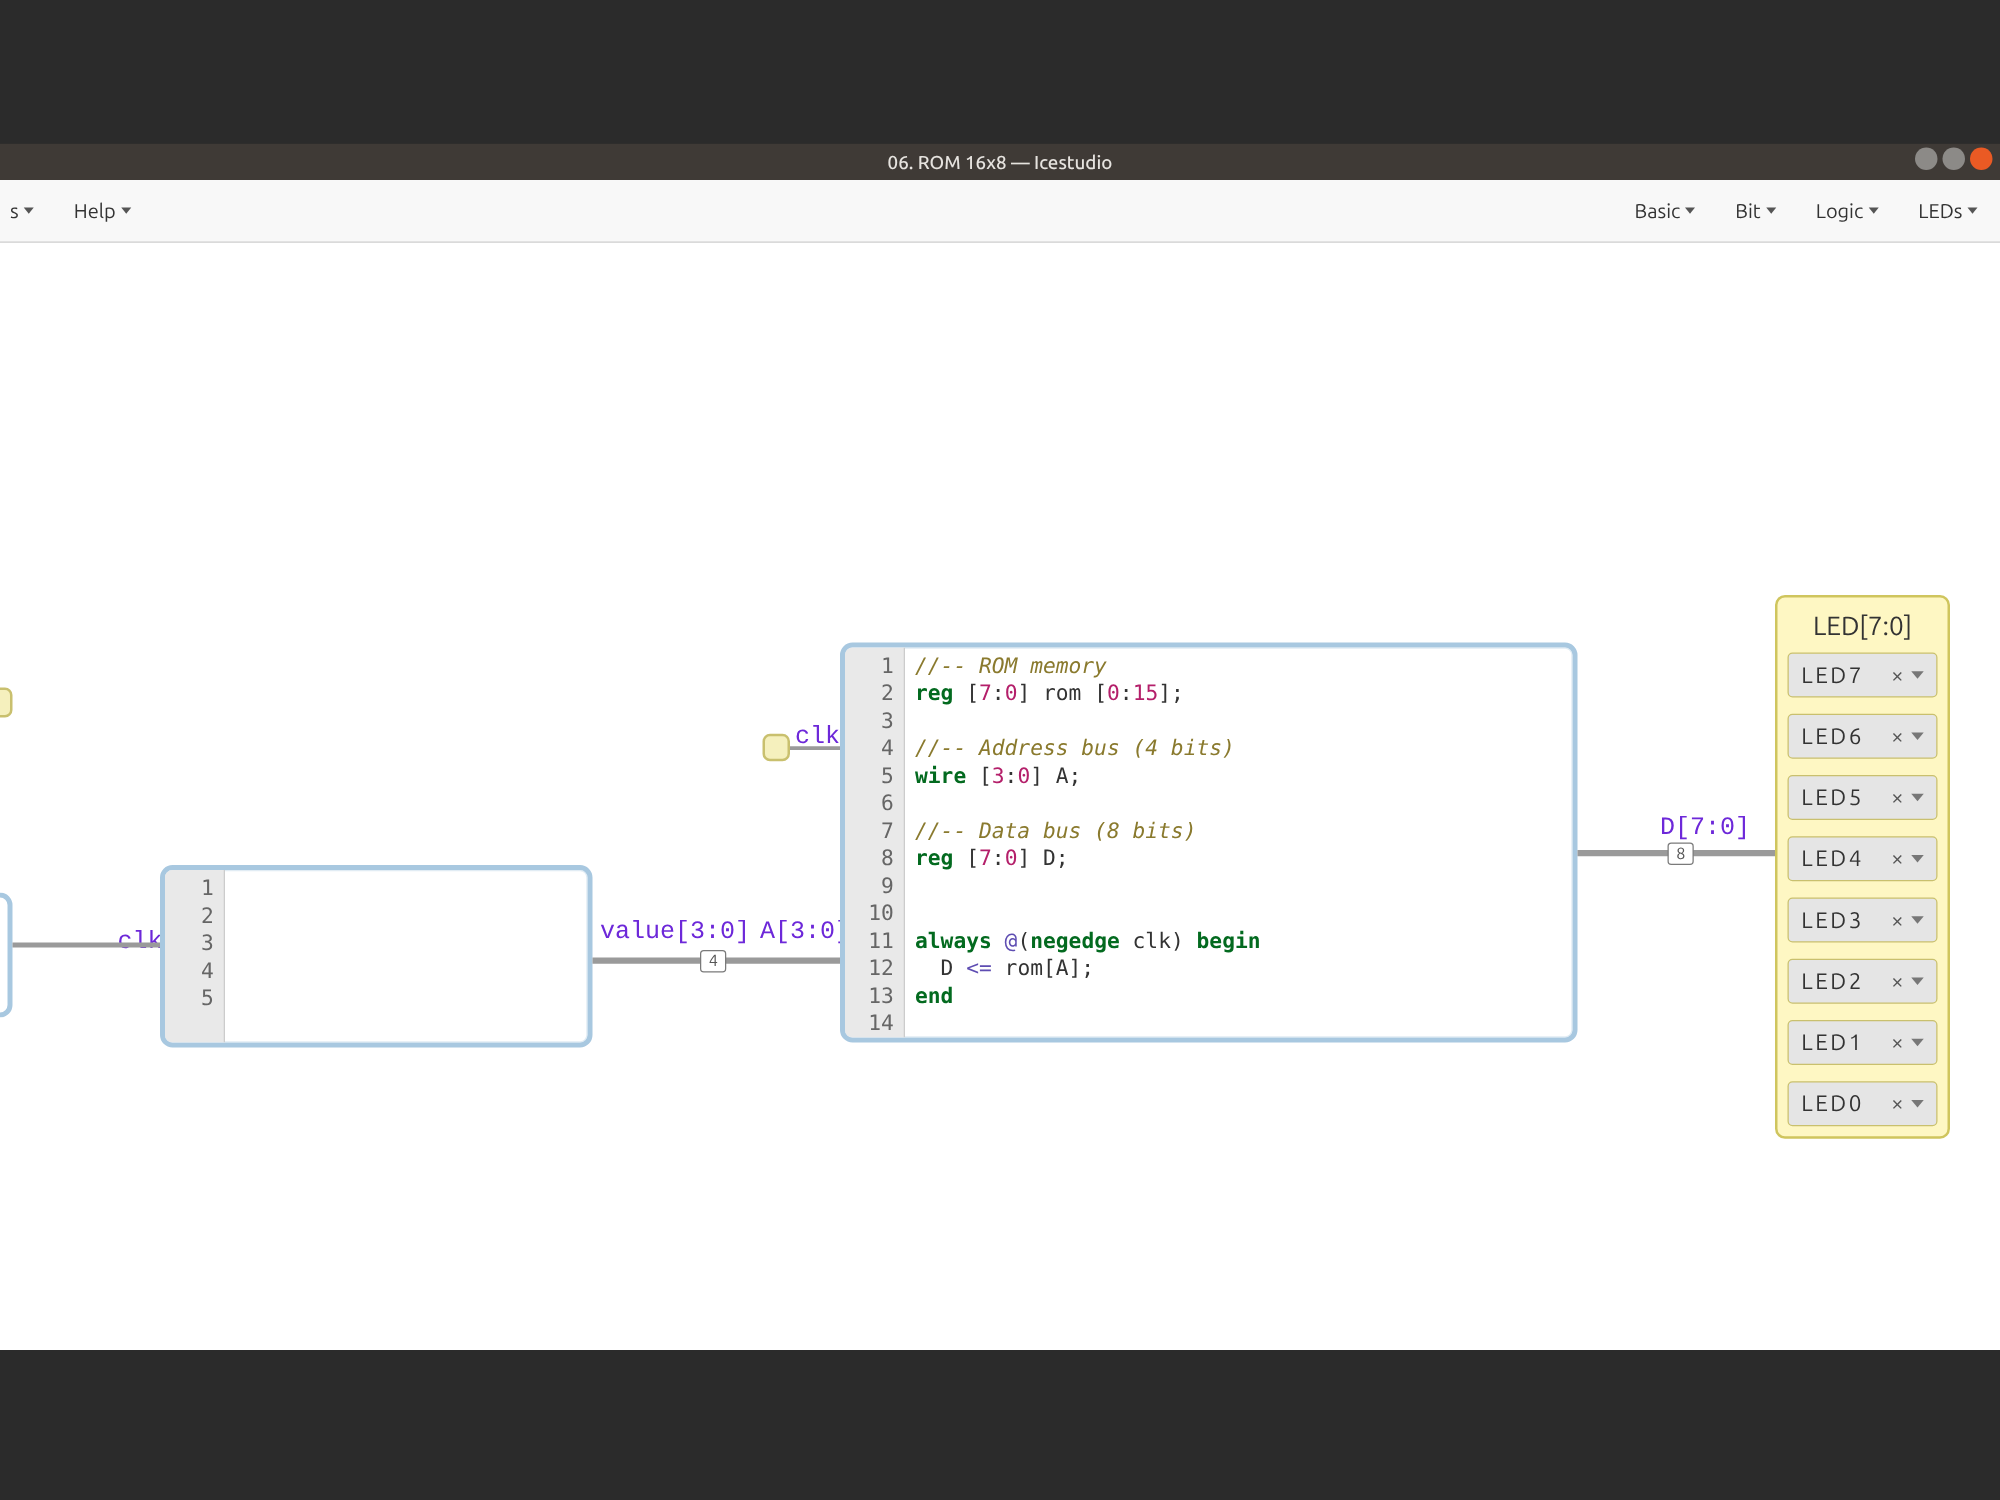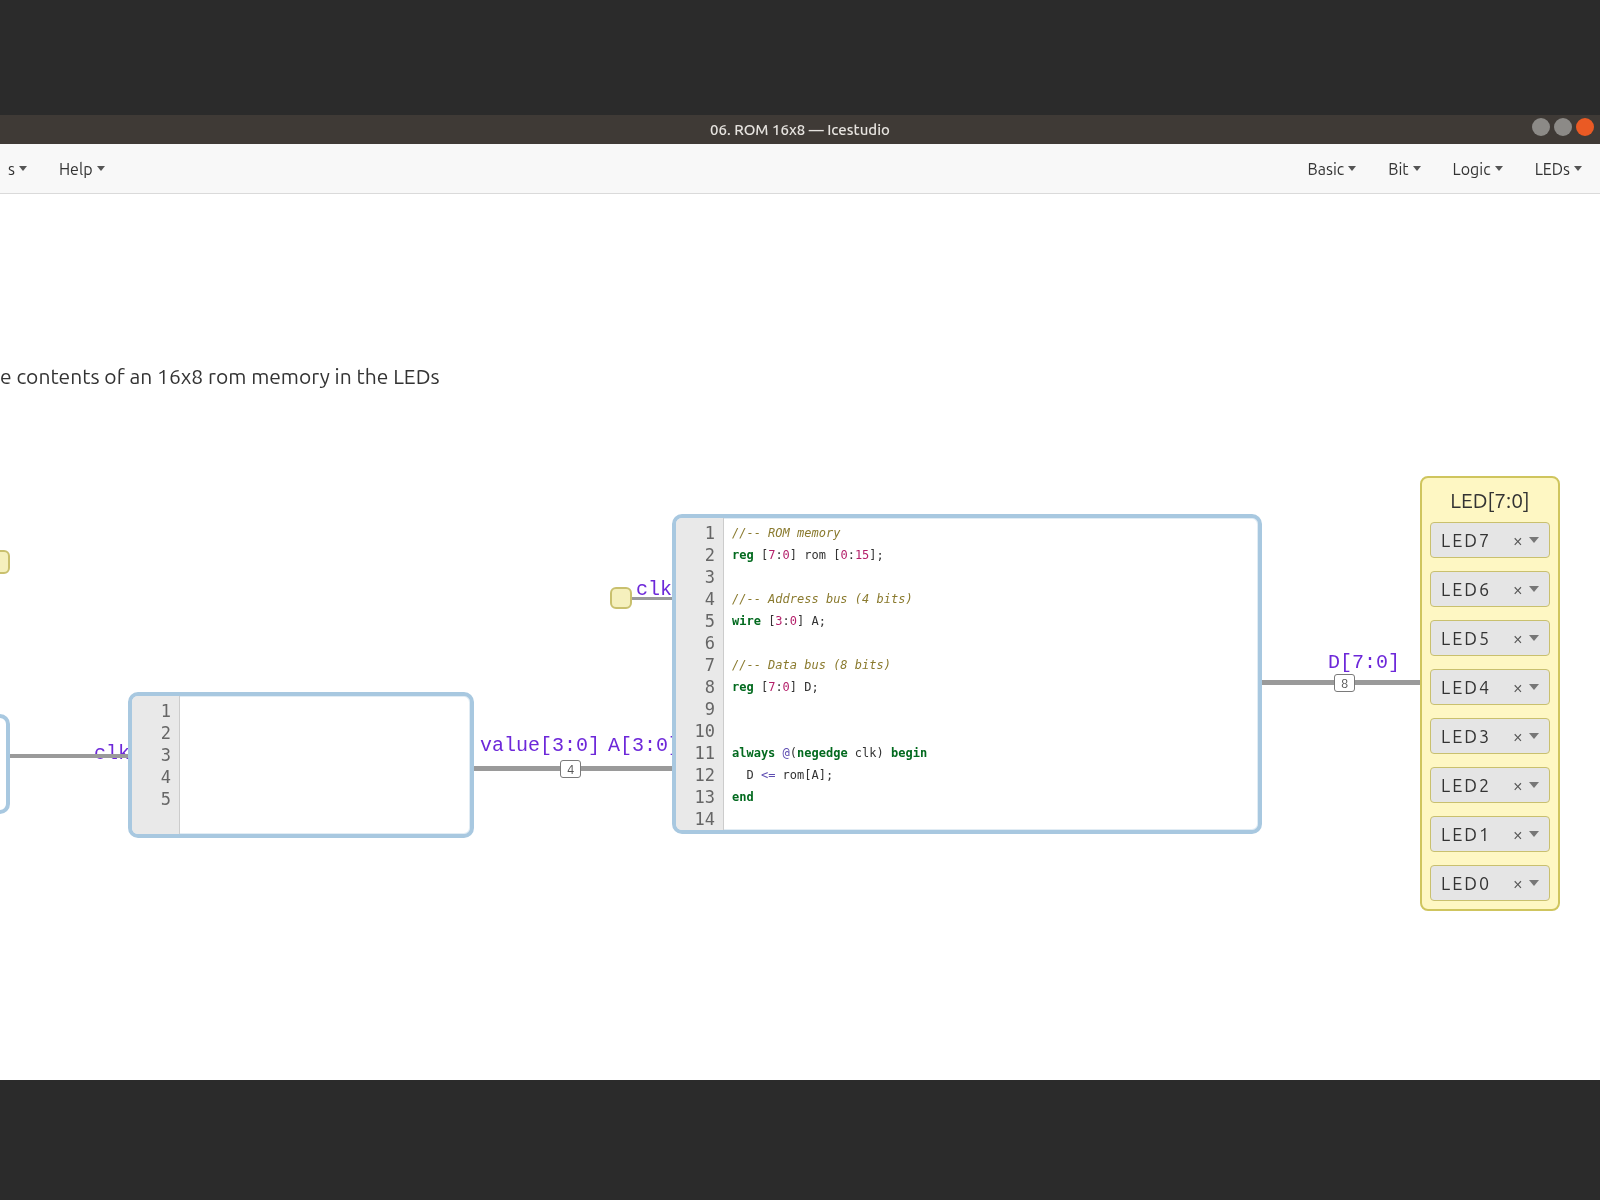--- a/index.html
+++ b/index.html
@@ -61,21 +61,21 @@
     background:#e9e9e9; border-right:1px solid #ccc;
     padding-top:4px;
   }
   .codeblock .ln {
     height:22px; line-height:22px; text-align:right; padding-right:8px;
     color:#666; font-family:"DejaVu Sans Mono","Menlo",monospace; font-size:17px;
   }
   .codeblock .code {
     position:absolute; left:48px; right:0; top:0; bottom:0;
     padding:4px 8px;
-    font-family:"DejaVu Sans Mono","Menlo",monospace; font-size:12px;
+    font-family:"DejaVu Sans Mono","Menlo",monospace; font-size:17px;
     line-height:22px; color:#333; white-space:pre;
   }
   .kw  { color:#036a1f; font-weight:600; }  
   .num { color:#b41f6a; }
   .cmt { color:#8a7a2e; font-style:italic; }
   .op  { color:#5e4db2; }
 
   
   .wirelbl {
     position:absolute; color:#6d28d9; font-size:20px;
@@ -161,21 +161,20 @@
     </span>
     <span class="item">
       <span>LEDs</span>
         <span class="caret"></span>
     </span>
   </div>
 </div>
 
 <div class="canvas">
 
-  <div class="desc">e contents of an 16x8 rom memory in the LEDs</div>
 
   <div class="edgeclip" style="left:0; top:346px; width:12px; height:44px;">
     <div class="clkport" style="position:absolute; left:-14px; top:10px; width:24px; height:24px;"></div>
   </div>
 
   <div class="edgeclip" style="left:0; top:520px; width:12px; height:100px;">
     <div style="position:absolute; left:-18px; top:0; width:28px; height:100px; border:4px solid #a8c8e0; border-radius:10px; background:#fff;"></div>
   </div>
 
   <div class="wirelbl" style="left:94px; top:548px;">clk</div>

